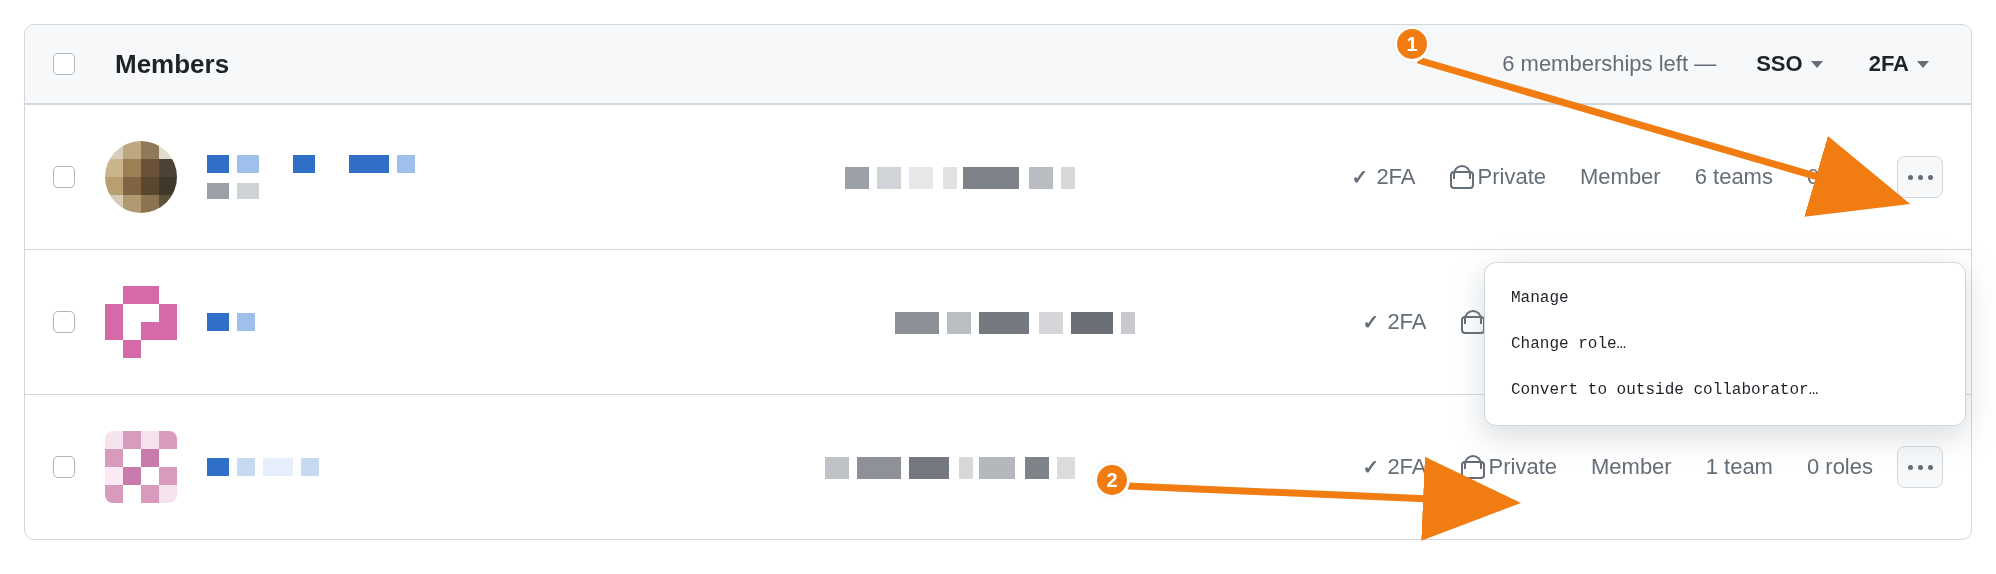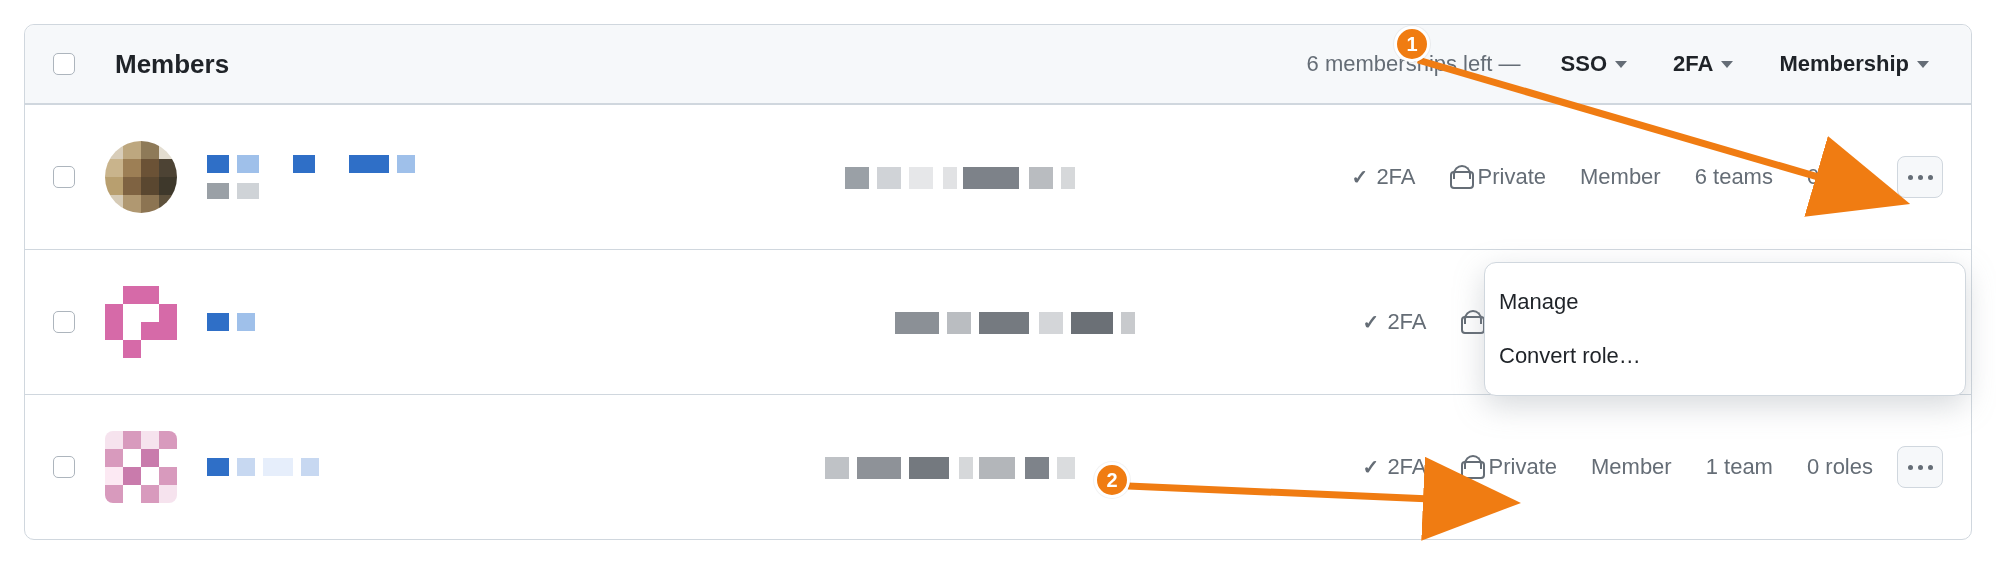--- a/index.html
+++ b/index.html
@@ -135,24 +135,25 @@
     right: 30px;
     width: 482px;
     background: #fff;
     border: 1px solid #d0d7de;
     border-radius: 12px;
     box-shadow: 0 10px 30px rgba(140,149,159,0.35);
     padding: 12px 0;
     z-index: 10;
   }
   .menu-item {
-    padding: 14px 14px;
-    font-size: 22px;
+    padding: 14px 26px;
+    font-size: 16px;
     color: #1f2328;
     cursor: pointer;
+    font-family: Liberation Mono, monospace;
   }
 
   
   .redact-bar { position:absolute; display:flex; gap:0; }
   .redact-bar > i { height:22px; display:inline-block; }
 
   
   .annot-badge {
     position:absolute;
     width:36px; height:36px; border-radius:50%;
@@ -176,24 +177,20 @@
       <div class="chk"></div>
       <div class="members-title">Members</div>
       <div class="thead-spacer"></div>
       <div class="thead-info">6 memberships left —</div>
       <div class="filter-btn">
         <span>SSO</span>
         <span class="caret"></span>
       </div>
       <div class="filter-btn">
         <span>2FA</span>
-        <span class="caret"></span>
-      </div>
-      <div class="filter-btn">
-        <span>Membership</span>
         <span class="caret"></span>
       </div>
     </div>
 
     <div class="row">
       <div class="chk"></div>
       <div class="avatar">
         <i style="background:#d8cdb9"></i>
           <i style="background:#bda77f"></i>
           <i style="background:#8e7a58"></i>
@@ -395,21 +392,22 @@
             <i></i>
             <i></i>
           </span>
       </div>
     </div>
 
   </div>
 
   <div class="menu">
     <div class="menu-item">Manage</div>
-    <div class="menu-item">Convert role…</div>
+    <div class="menu-item">Change role…</div>
+    <div class="menu-item">Convert to outside collaborator…</div>
   </div>
 
   <div class="annot-badge" style="left:1394px; top:2px;">1</div>
   <svg class="annot-arrow" style="left:1410px; top:26px;" width="520" height="170">
     <defs>
         <marker id="ah1" markerWidth="14" markerHeight="12" refX="11" refY="6" orient="auto">
           <path d="M0,0 L14,6 L0,12 Z" fill="#f07c12"></path>
         </marker>
       </defs>
     <line x1="8" y1="10" x2="480" y2="148" stroke="#f07c12" stroke-width="7" marker-end="url(#ah1)"></line>

